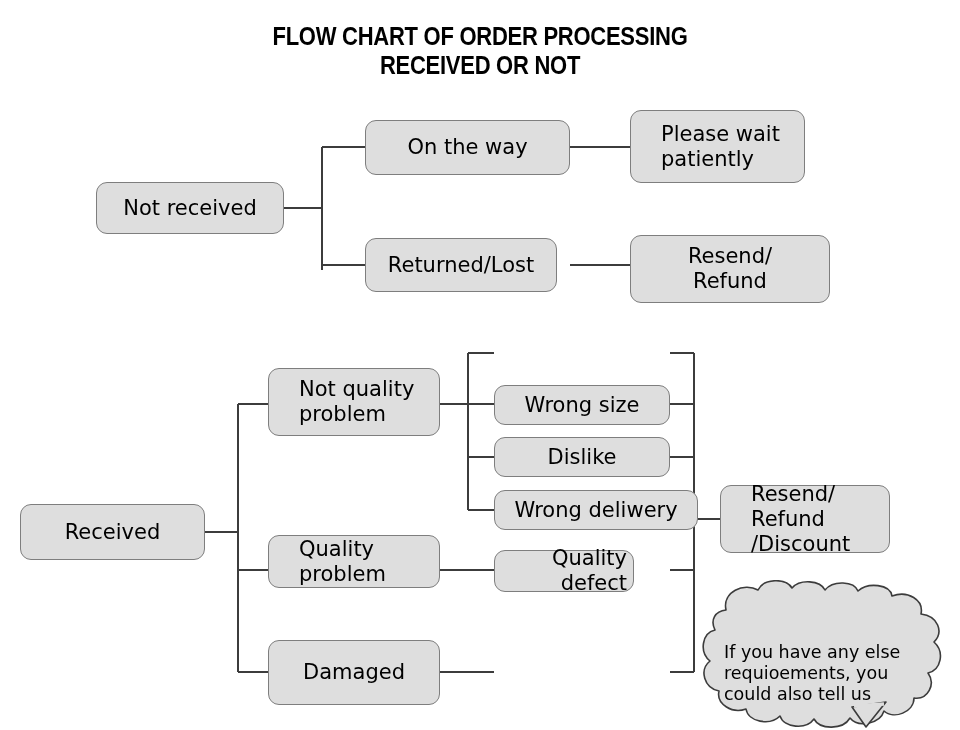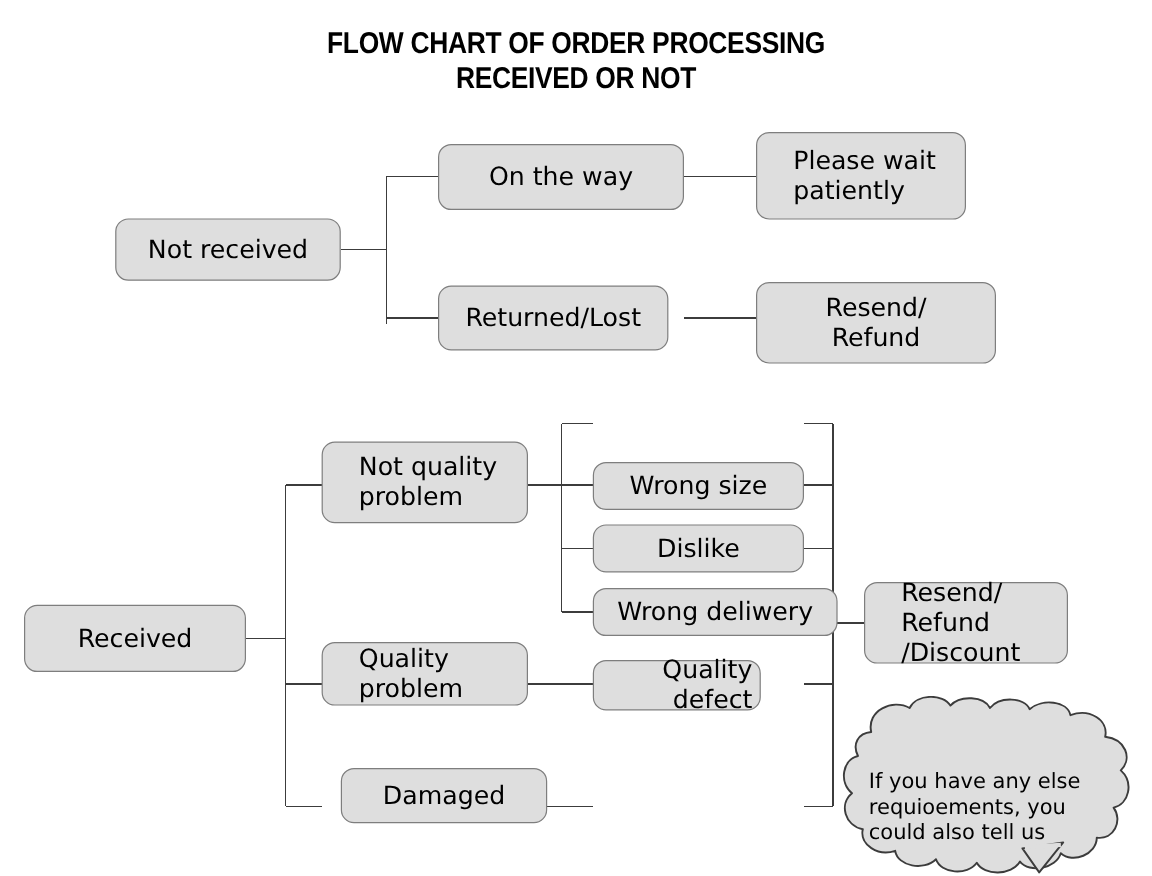--- a/index.html
+++ b/index.html
@@ -169,21 +169,21 @@
 Refund</div>
 
   <div class="node align-center" style="left:20px; top:504px; width:185px; height:56px;">Received</div>
 
   <div class="node align-left" style="left:268px; top:368px; width:172px; height:68px;">Not quality
 problem</div>
 
   <div class="node align-left" style="left:268px; top:535px; width:172px; height:53px;">Quality
 problem</div>
 
-  <div class="node align-center" style="left:284px; top:640px; width:172px; height:46px;">Damaged</div>
+  <div class="node align-center" style="left:268px; top:640px; width:172px; height:65px;">Damaged</div>
 
 
   <div class="node align-center" style="left:494px; top:385px; width:176px; height:40px;">Wrong size</div>
 
   <div class="node align-center" style="left:494px; top:437px; width:176px; height:40px;">Dislike</div>
 
   <div class="node align-center" style="left:494px; top:490px; width:204px; height:40px;">Wrong deliwery</div>
 
   <div class="node align-center" style="left:494px; top:550px; width:140px; height:42px;text-align:right;">Quality defect</div>
 

